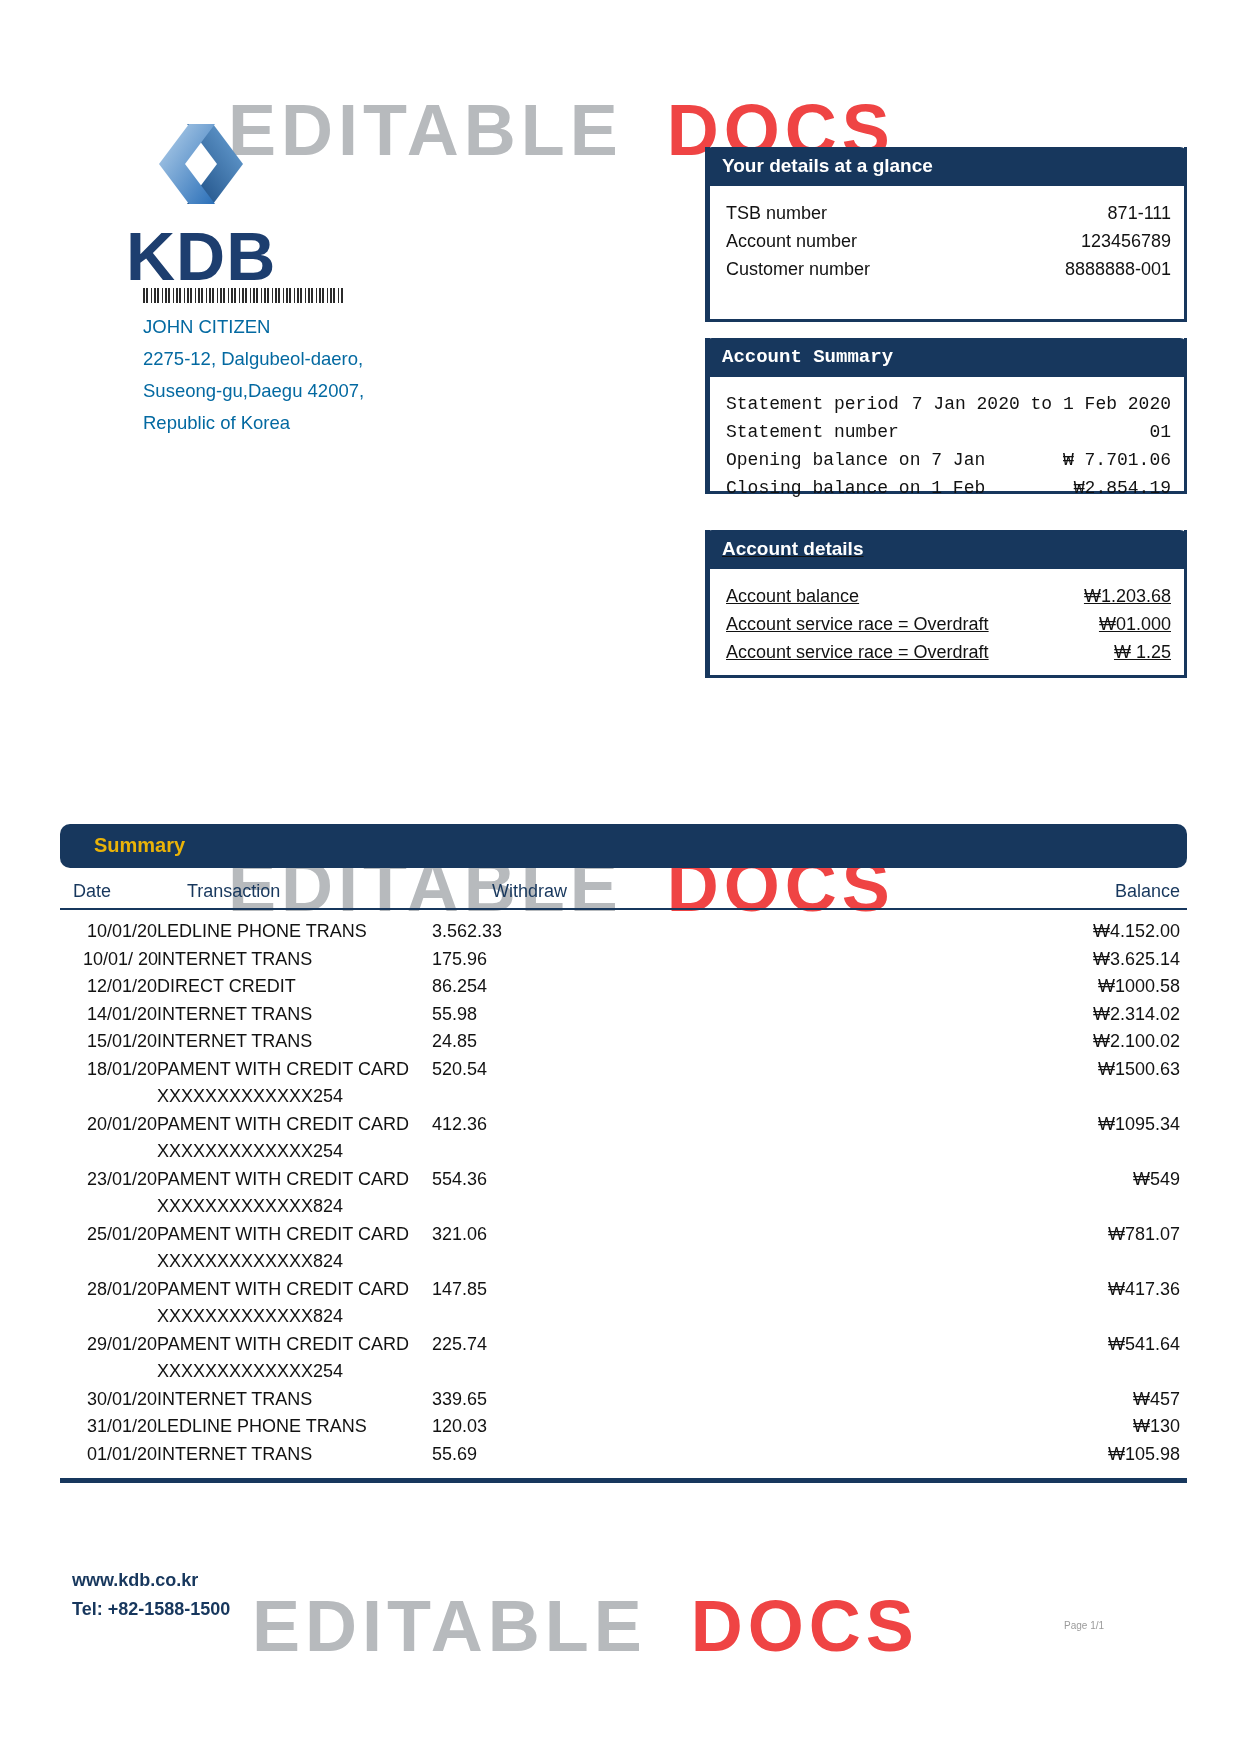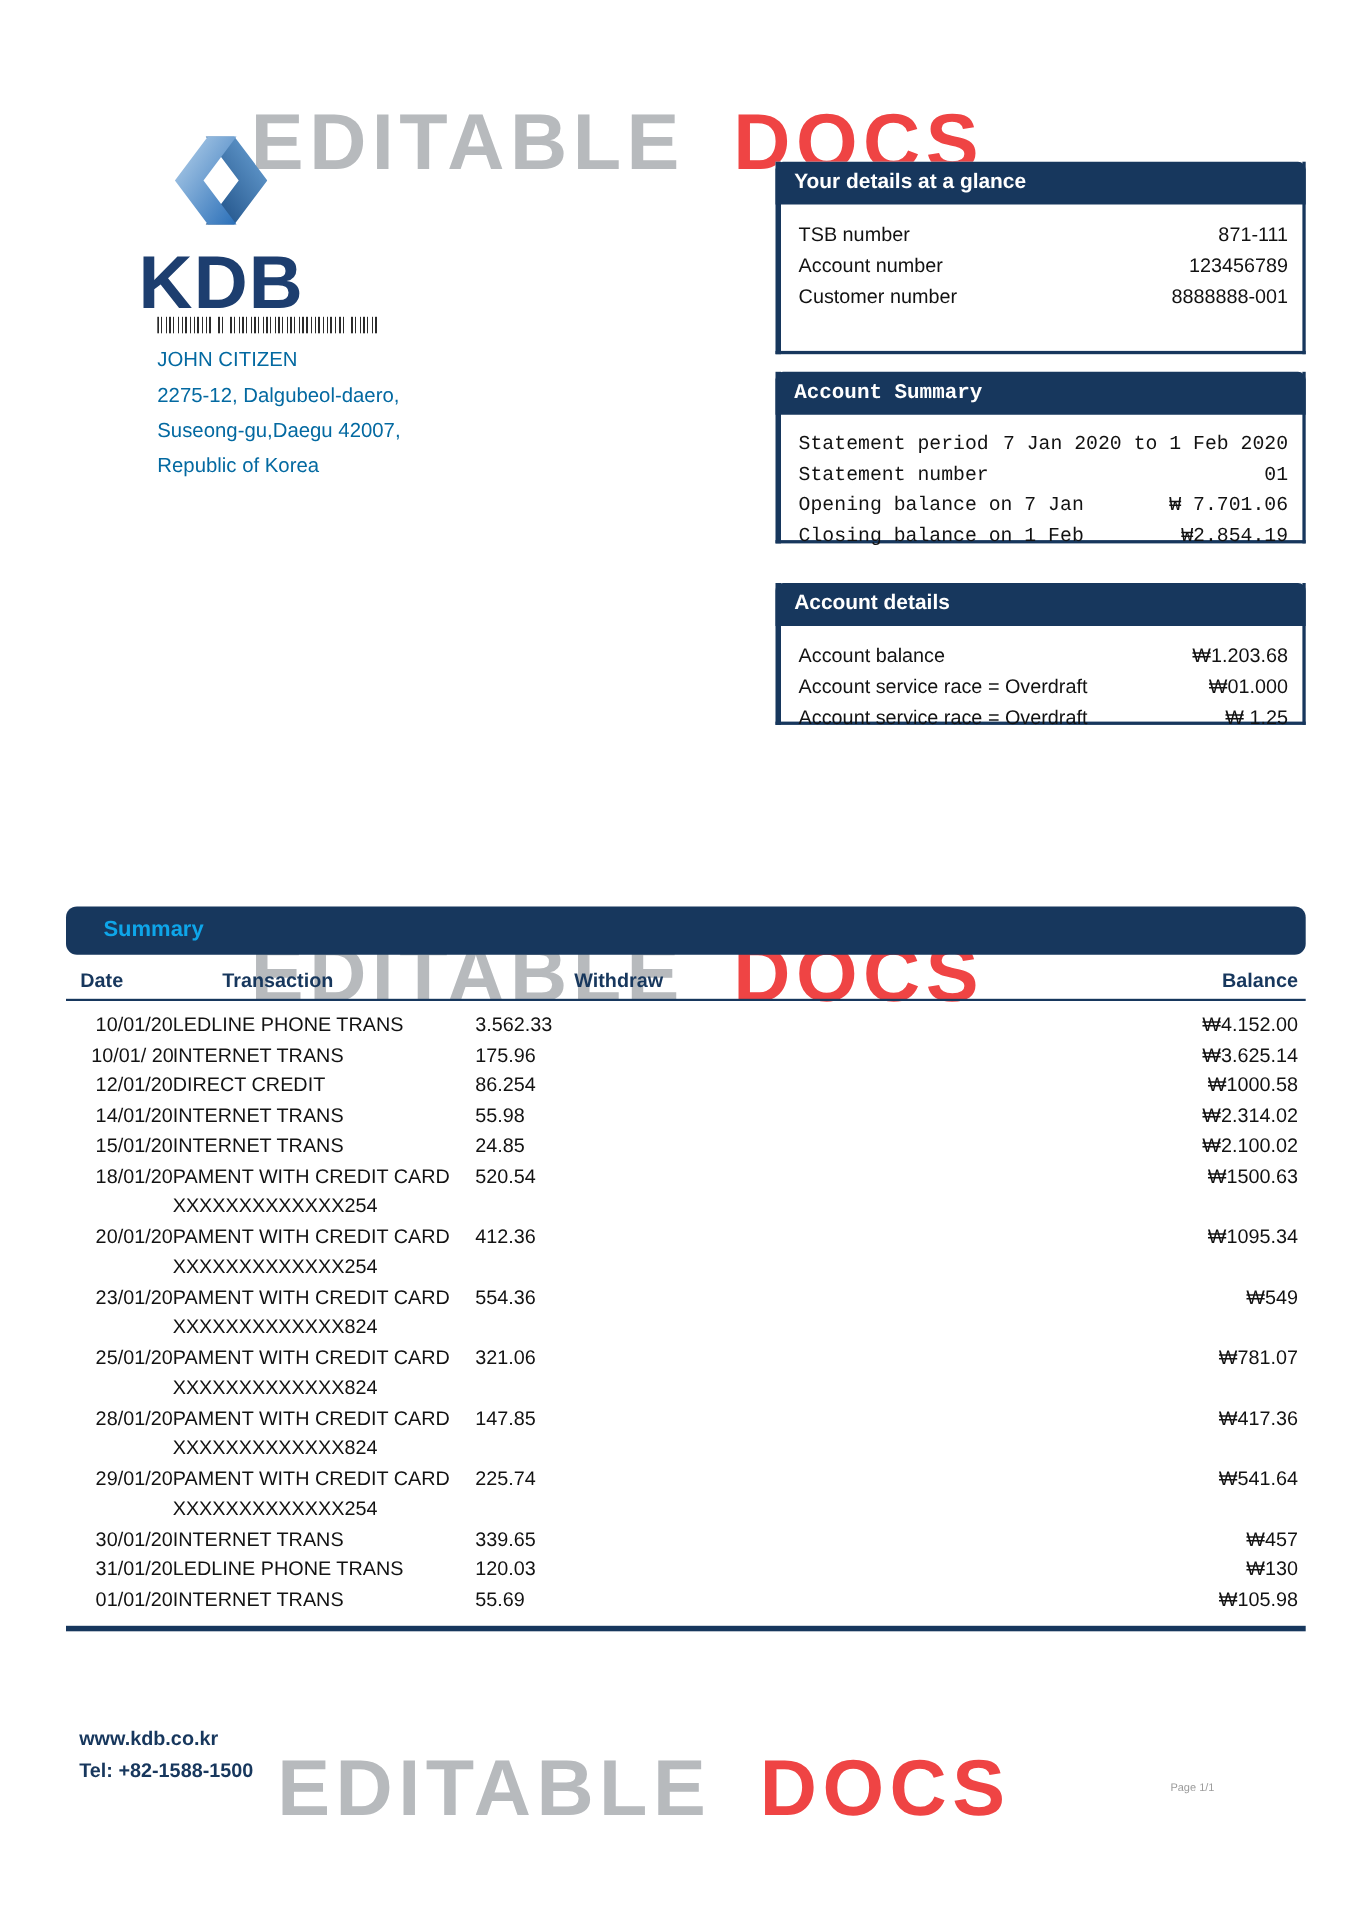--- a/index.html
+++ b/index.html
@@ -33,40 +33,40 @@
   }
 
   
   .right-col { position:absolute; left:705px; top:147px; width:482px; z-index:2; }
   .info-box {
     box-sizing:border-box; background:#fff;
     border:3px solid #17375d; border-left-width:5px; border-top:none;
   }
   .box-1 { height:175px; margin-bottom:16px; }
   .box-2 { height:156px; margin-bottom:36px;font-family:Liberation Mono, monospace; }
-  .box-3 { height:129px; }
+  .box-3 { height:148px;text-decoration:underline; }
   .box-header {
     background:#17375d; color:#fff; font-weight:700; font-size:19px;
     padding:8px 10px 9px 17px; margin:0 -3px 0 -5px;
     border-radius:7px 7px 0 0;
   }
   .box-body { padding:13px 13px 0 16px; }
   .box-row { display:flex; justify-content:space-between; font-size:18px; line-height:28px; }
   .box-label { text-align:left; }
   .box-value { text-align:right; white-space:pre; }
 
   
   .summary { position:absolute; left:60px; top:824px; width:1127px; z-index:2; }
   .summary-bar {
-    background:#17375d; color:#0ea5e9; font-weight:700; font-size:20px;
+    background:#17375d; color:#eab308; font-weight:700; font-size:20px;
     border-radius:10px; padding:10px 10px 11px 34px;
   }
   .thead {
-    display:grid; grid-template-columns:84px 275px 1fr 240px; column-gap:45px;
-    padding:13px 7px 6px 13px; font-weight:700; color:#17375d; font-size:18px;
+    display:grid; grid-template-columns:84px 275px 1fr 240px; column-gap:30px;
+    padding:13px 7px 6px 13px; font-weight:400; color:#17375d; font-size:18px;
     border-bottom:2px solid #17375d;
   }
   .th-balance { text-align:right; }
   .trows { padding-top:8px; padding-bottom:10px; border-bottom:5px solid #17375d; }
   .trow {
     display:grid; grid-template-columns:74px 275px 1fr 240px; 
     padding-left:23px; padding-right:7px;
     font-size:18px; line-height:27.5px;
   }
   .c-date { text-align:right; white-space:pre; }

